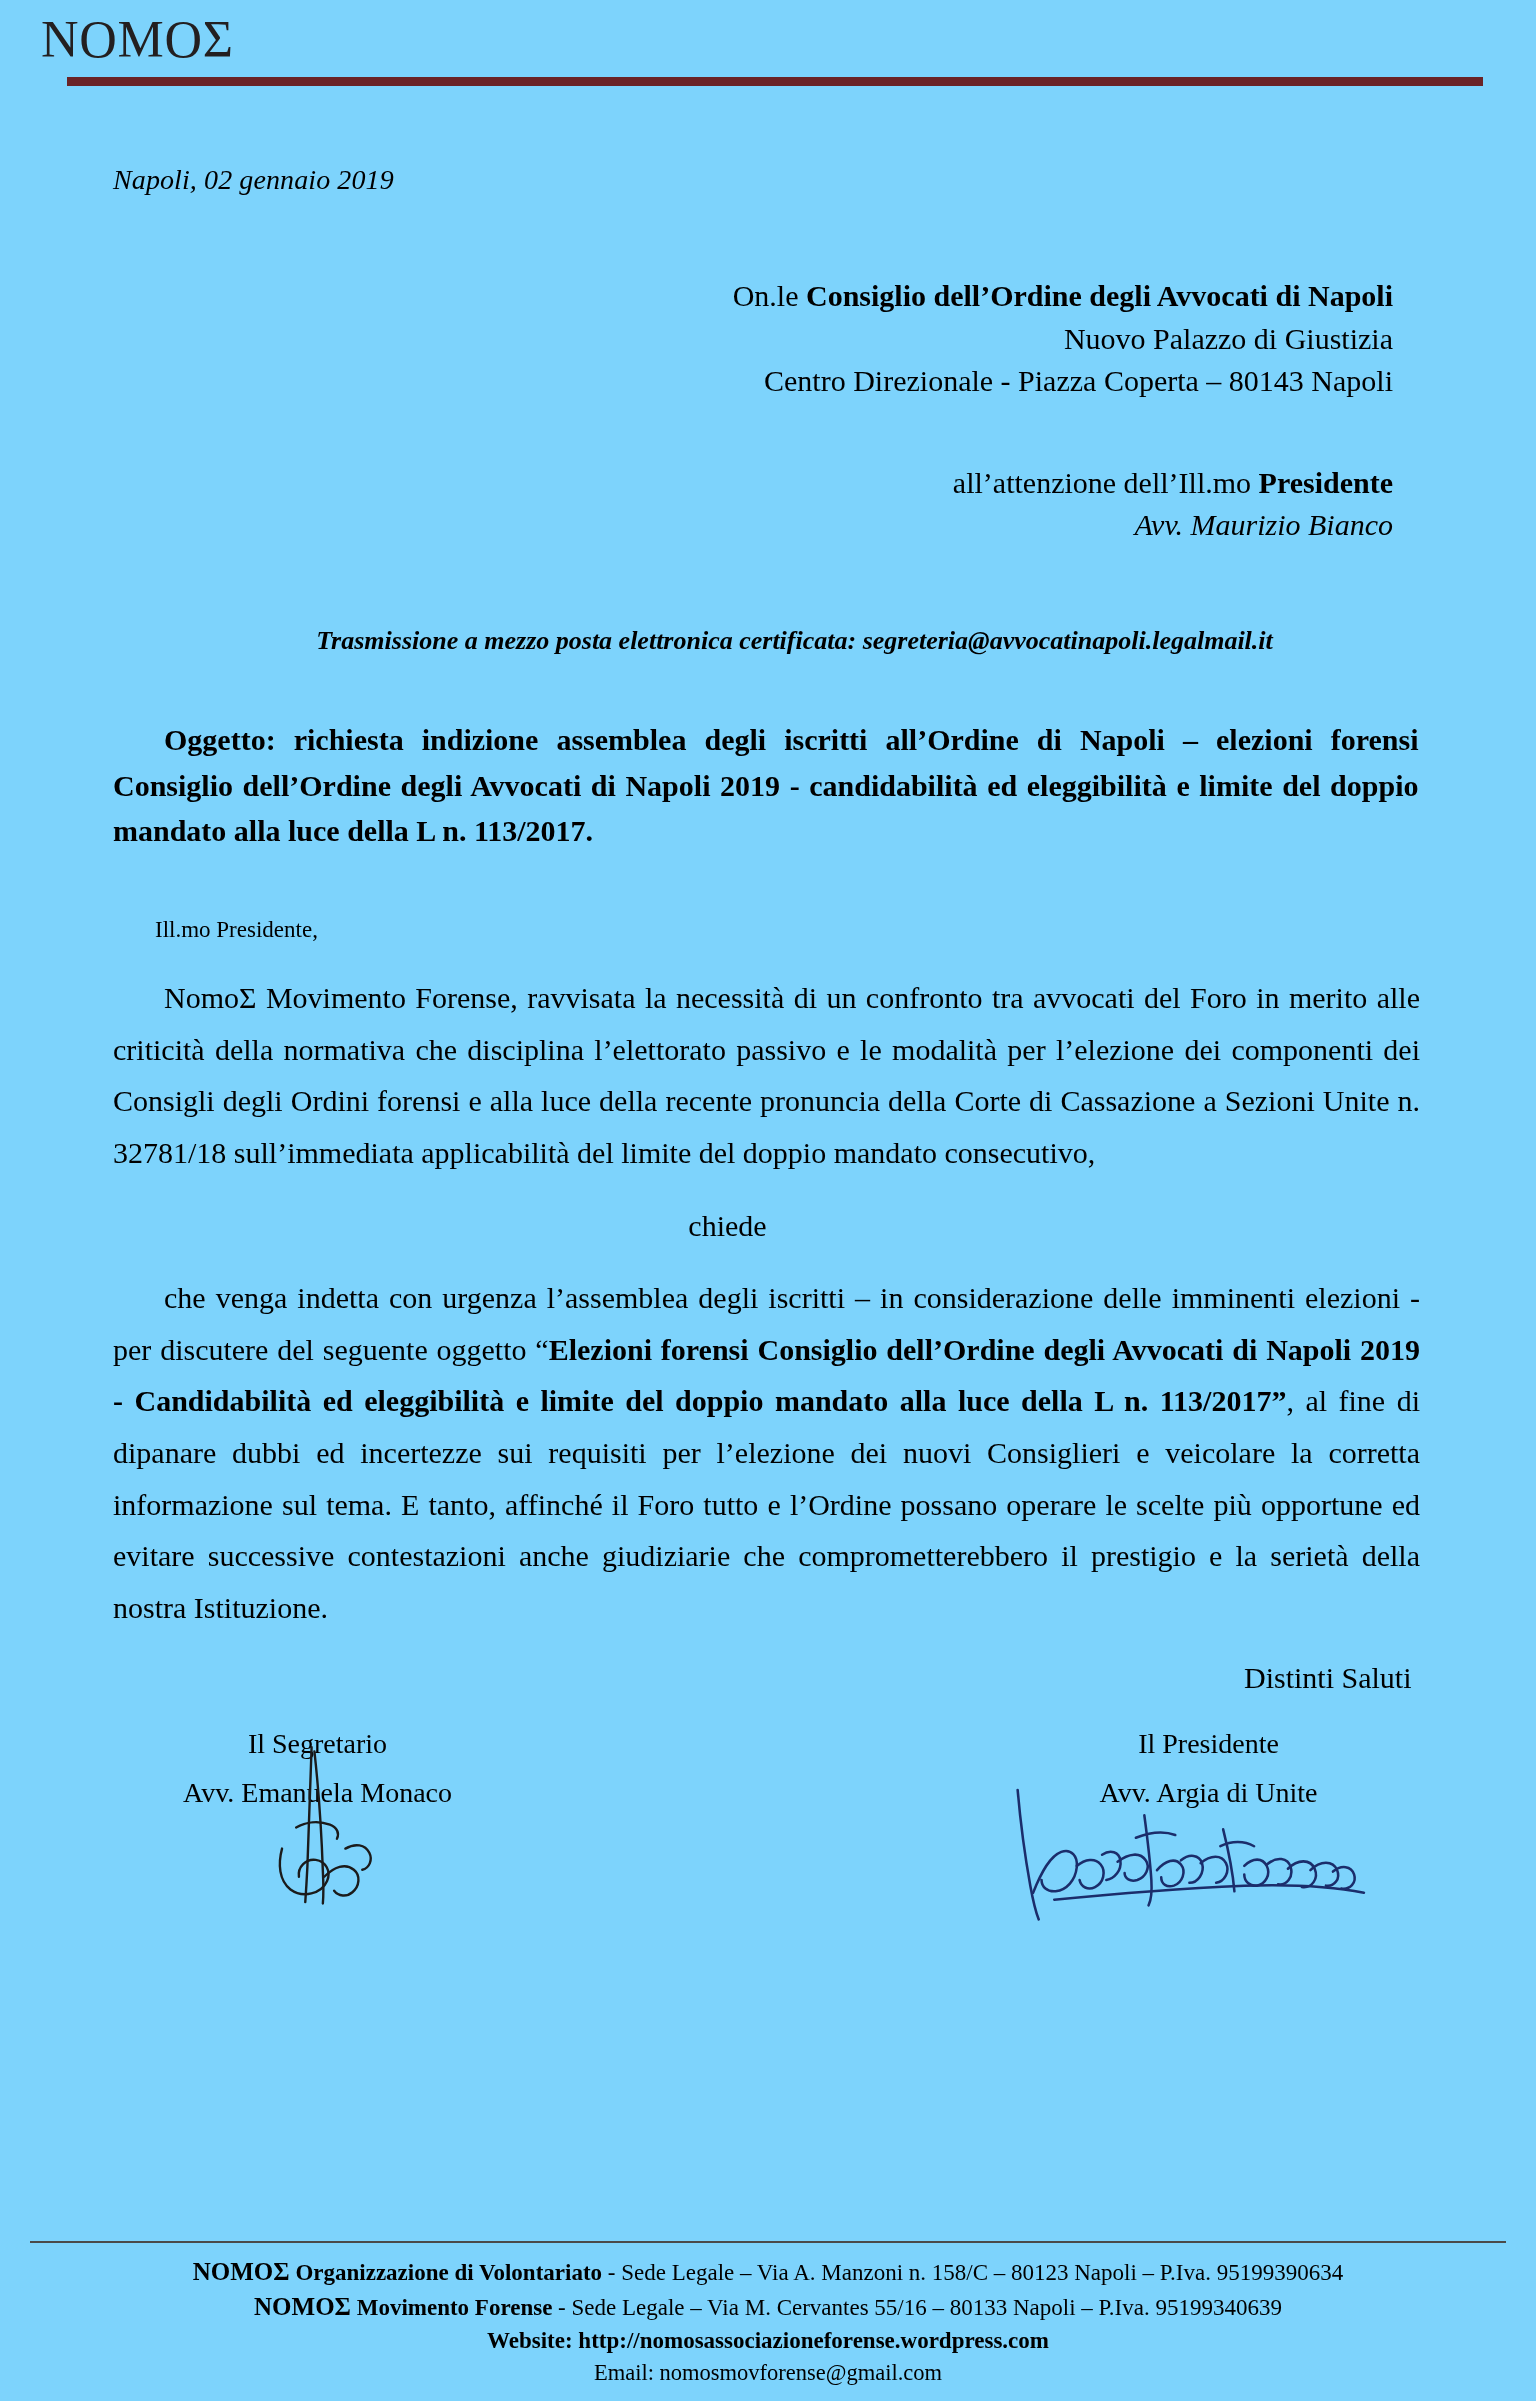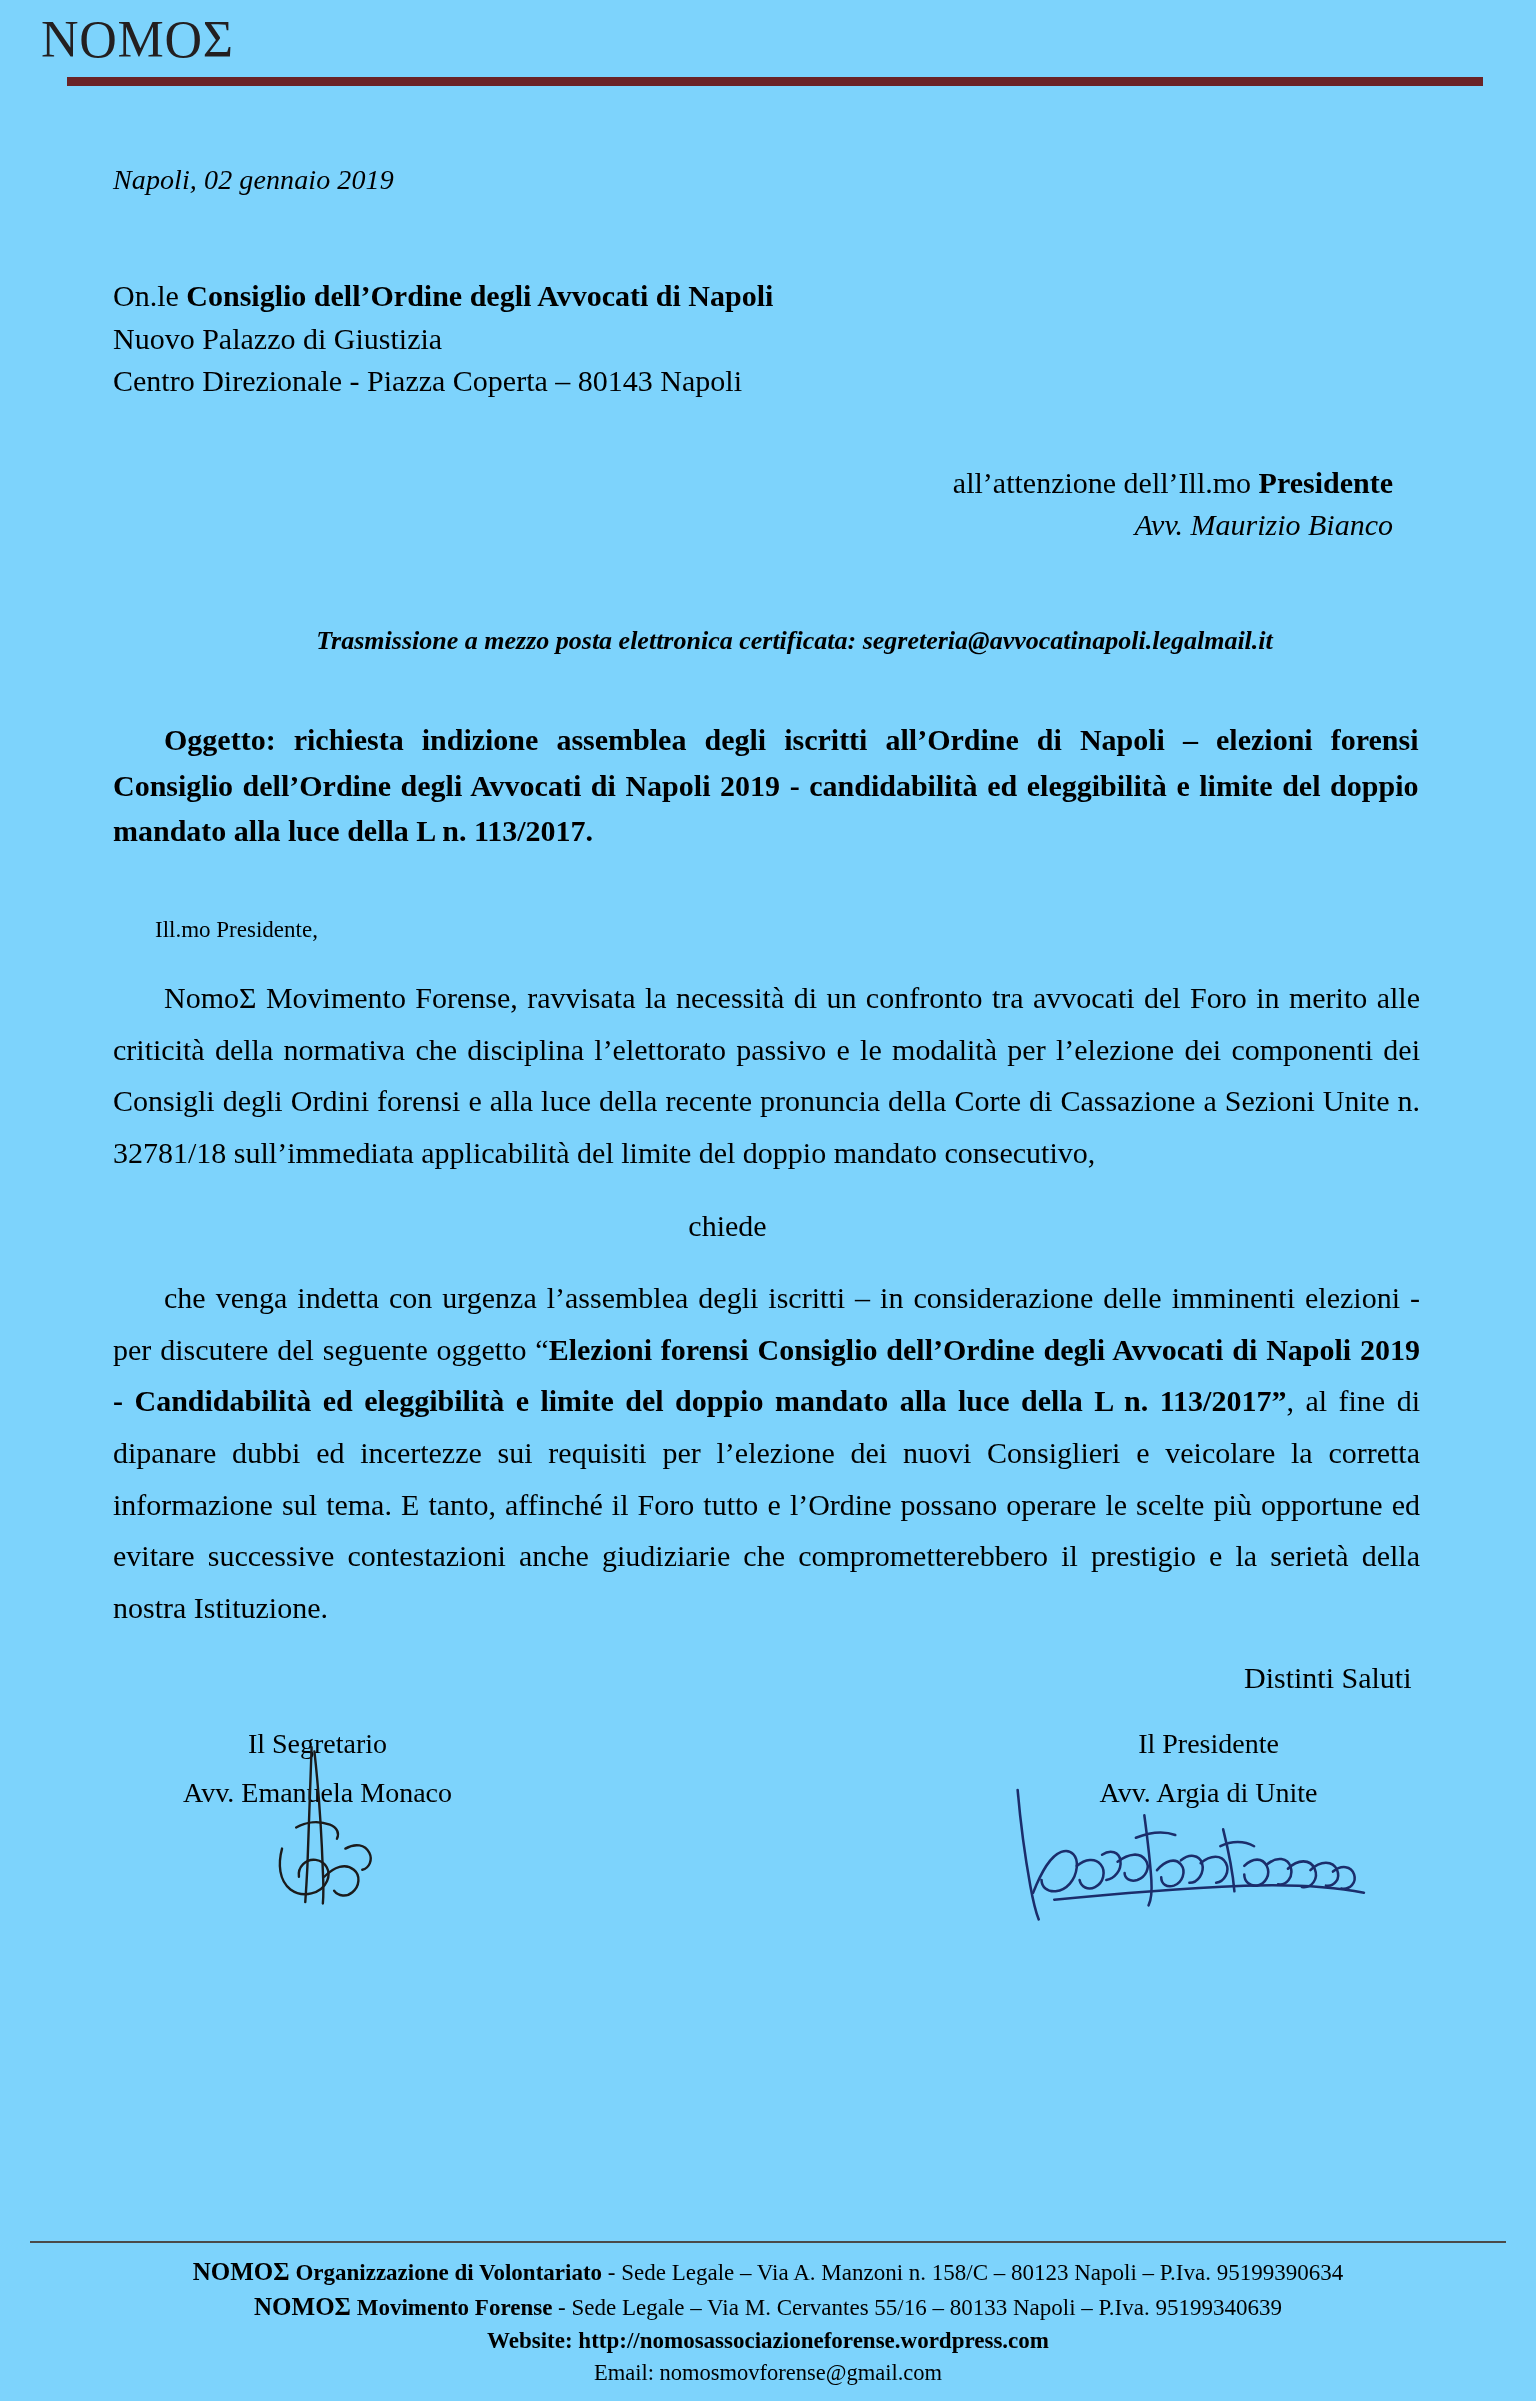--- a/index.html
+++ b/index.html
@@ -58,21 +58,21 @@
   .date-line {
     font-style: italic;
     font-size: 28px;
     margin: 30px 0 0 0;
     letter-spacing: 0.1px;
   }
 
   
   .addressee {
     margin-top: 79px;
-    text-align: left;
+    text-align: right;
     padding-right: 34px;
     font-size: 30px;
     line-height: 1.42;
   }
   .addressee .bold { font-weight: bold; }
 
   .attention {
     margin-top: 59px;
     text-align: right;
     padding-right: 34px;

